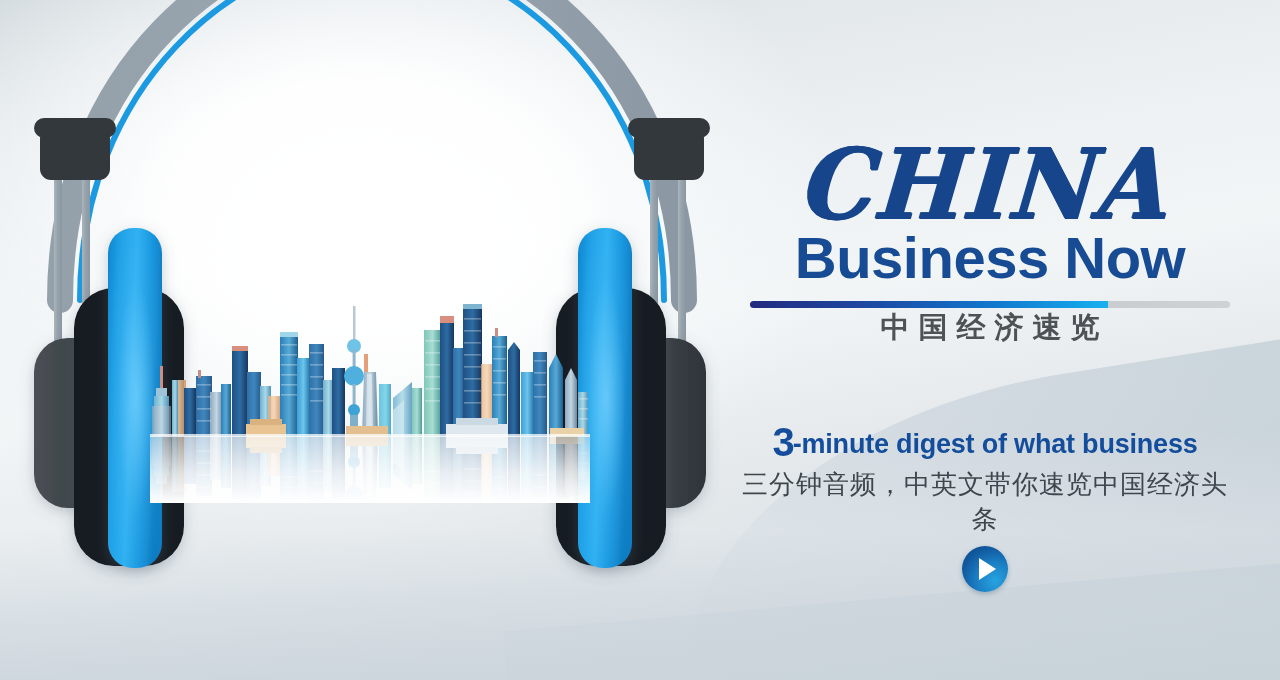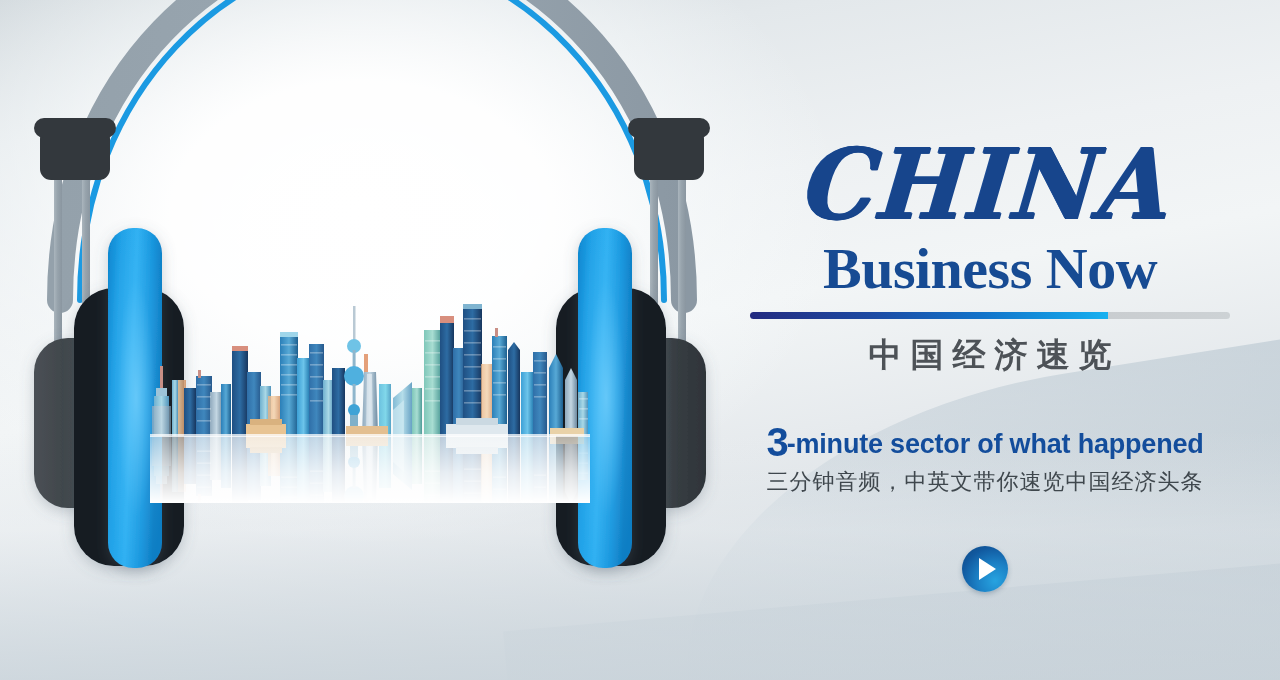--- a/index.html
+++ b/index.html
@@ -48,41 +48,41 @@
   .china-wrap{height:110px;display:flex;align-items:flex-end;justify-content:center;}
   .china{
     font-family:"DejaVu Serif",serif;
     font-size:92px;font-weight:bold;font-style:italic;
     color:#17458c;line-height:0.95;letter-spacing:2px;
     transform:skewX(-6deg) scaleY(1.06);
     text-shadow:1px 1px 0 #17458c, -1px 0 0 #1b4b95, 0 1px 0 #123d80;
   }
   .businessnow{
     font-size:58px;font-weight:bold;color:#174b93;
-    letter-spacing:-0.5px;line-height:1.0;margin-top:12px;font-family:Liberation Serif, serif;
+    letter-spacing:-0.5px;line-height:1.0;margin-top:1px;
   }
   .divider{
     margin:14px auto 0;width:480px;height:7px;border-radius:4px;
     background:linear-gradient(90deg,#232b80 0%,#1c4ba4 26%,#1272c9 48%,#14a0e6 68%,#18b1f0 74.5%, #c9cdd0 74.5%, #cdd2d5 100%);
   }
   .cn-title{
-    margin-top:14px;font-size:33px;font-weight:bold;color:#4d5257;
+    margin-top:0;font-size:29px;font-weight:bold;color:#4d5257;
     letter-spacing:9px;text-indent:9px;
     font-family:"DejaVu Sans","Liberation Sans",sans-serif;
   }
 
   
   #tagline{position:absolute;left:735px;top:428px;width:500px;text-align:center;}
   .tag-en{
     color:#134d9c;font-weight:bold;font-size:27px;line-height:1.14;
     letter-spacing:-0.2px;
   }
   .tag-en .big3{font-size:40px;line-height:0.7;vertical-align:-3px;letter-spacing:-2px;}
   .tag-cn{
-    margin-top:7px;color:#3f474d;font-size:22px;letter-spacing:1px;
+    margin-top:7px;color:#3f474d;font-size:26px;letter-spacing:1px;
     font-family:"DejaVu Sans","Liberation Sans",sans-serif;
   }
 
   
   #play{
     position:absolute;left:962px;top:546px;width:46px;height:46px;border-radius:50%;
     background:radial-gradient(circle at 72% 76%, #27a3e0 0%, #1b7fc4 38%, #11599f 70%, #0d4782 100%);
     box-shadow:0 2px 5px rgba(40,70,100,0.30);
     cursor:pointer;
   }
@@ -346,21 +346,21 @@
     <div class="china-wrap">
       <div class="china">CHINA</div>
     </div>
     <div class="businessnow">Business Now</div>
     <div class="divider"></div>
     <div class="cn-title">中国经济速览</div>
   </div>
 
   <div id="tagline">
     <div class="tag-en">
-      <span class="big3">3</span><span>-minute sector of what happened</span>
+      <span class="big3">3</span><span>-minute digest of what business</span>
     </div>
     <div class="tag-cn">三分钟音频，中英文带你速览中国经济头条</div>
   </div>
 
   <div id="play" title="Play">
     <div class="tri"></div>
   </div>
 
 </div>
 

